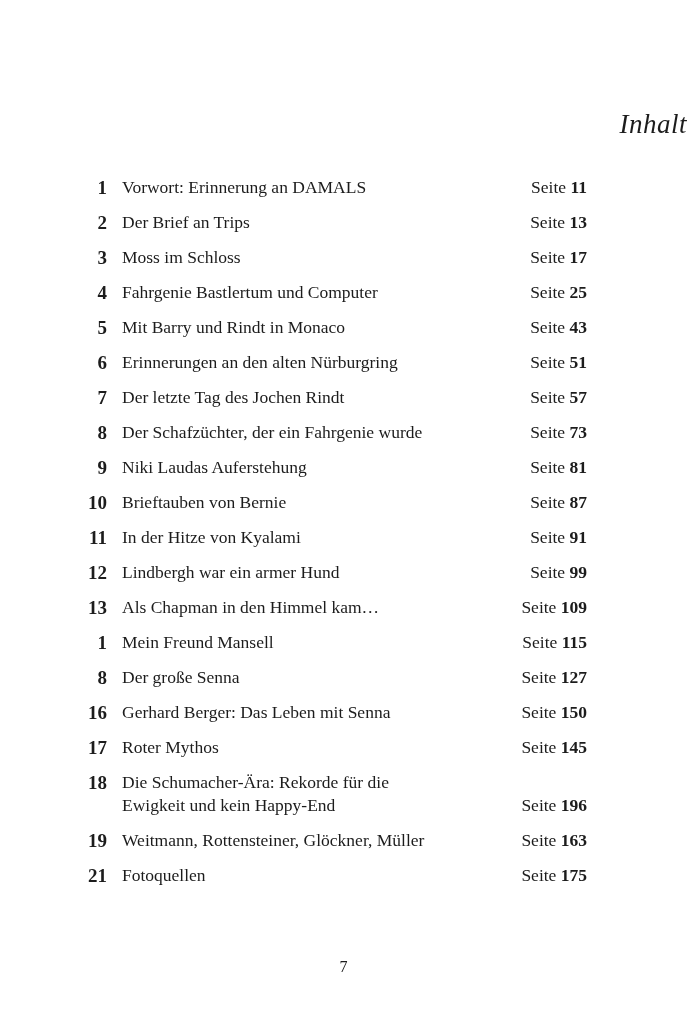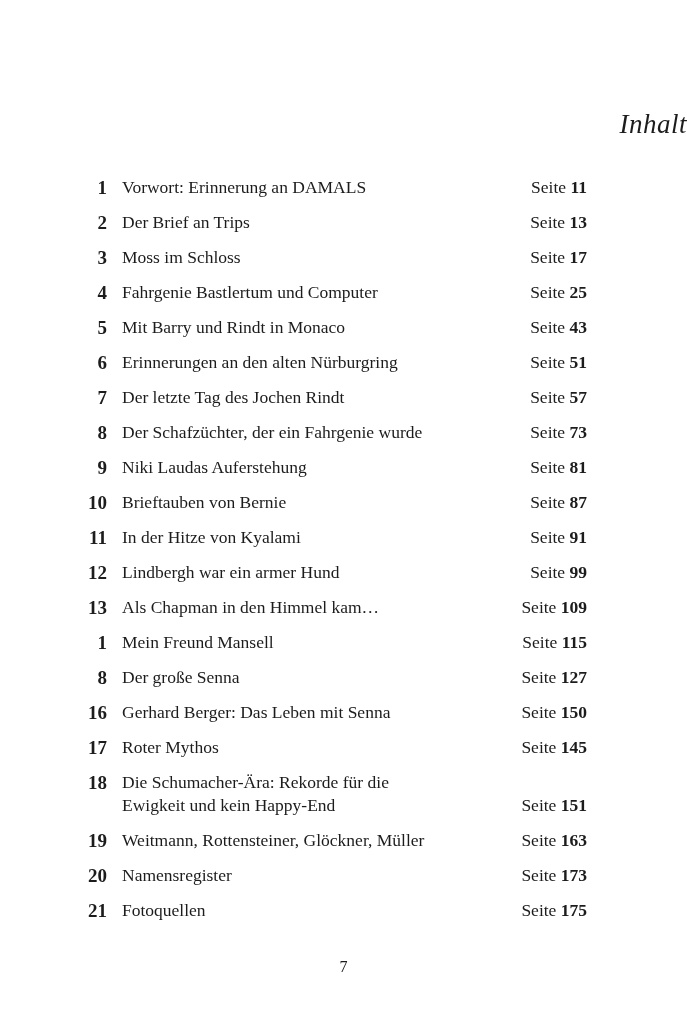--- a/index.html
+++ b/index.html
@@ -161,31 +161,26 @@
       </div>
       <div class="toc-row">
         <span class="toc-num">17</span>
         <span class="toc-title">Roter Mythos</span>
         <span class="toc-page"><span>Seite </span><b>145</b></span>
       </div>
       <div class="toc-row">
         <span class="toc-num">18</span>
         <span class="toc-title">Die Schumacher-Ära: Rekorde für die
 Ewigkeit und kein Happy-End</span>
-        <span class="toc-page"><span>Seite </span><b>151</b></span>
+        <span class="toc-page"><span>Seite </span><b>196</b></span>
       </div>
       <div class="toc-row">
         <span class="toc-num">19</span>
         <span class="toc-title">Weitmann, Rottensteiner, Glöckner, Müller</span>
         <span class="toc-page"><span>Seite </span><b>163</b></span>
-      </div>
-      <div class="toc-row">
-        <span class="toc-num">20</span>
-        <span class="toc-title">Namensregister</span>
-        <span class="toc-page"><span>Seite </span><b>173</b></span>
       </div>
       <div class="toc-row">
         <span class="toc-num">21</span>
         <span class="toc-title">Fotoquellen</span>
         <span class="toc-page"><span>Seite </span><b>175</b></span>
       </div>
     </div>
 
   <div class="footer-page-num">7</div>
 

